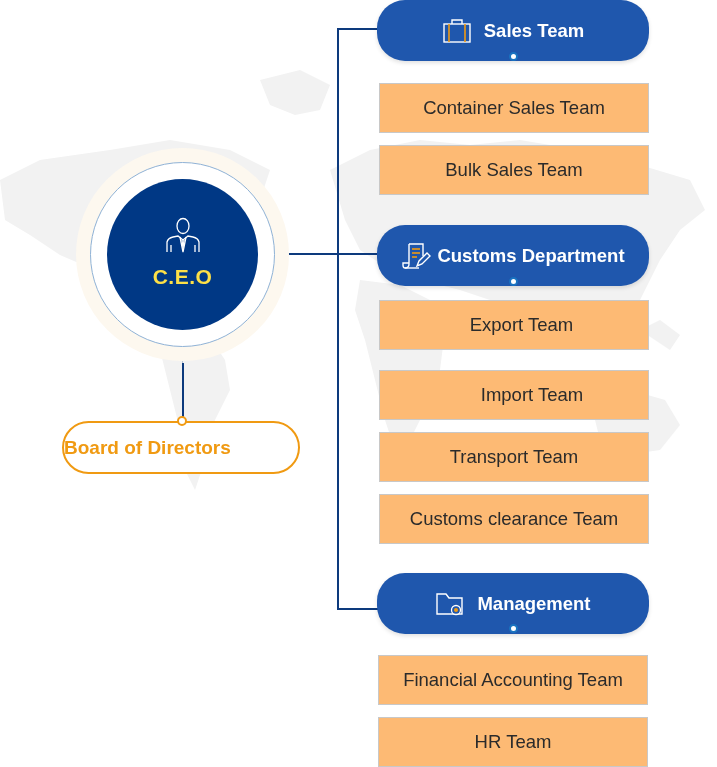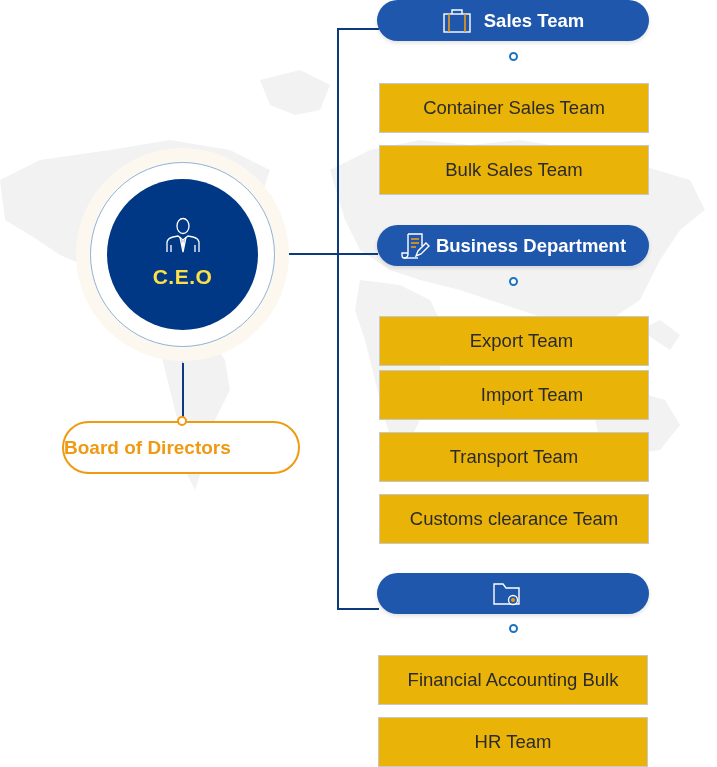--- a/index.html
+++ b/index.html
@@ -34,33 +34,33 @@
     border:2px solid #f09a12; border-radius:27px; box-sizing:border-box; background:#fff;
     display:flex; align-items:center; justify-content:flex-start; z-index:4;
     color:#f09a12; font-weight:bold; font-size:19px;
   }
   .board-dot {
     position:absolute; left:177px; top:416px; width:10px; height:10px; border-radius:50%;
     border:2px solid #f09a12; background:#fff; box-sizing:border-box; z-index:5;
   }
 
   .dept {
-    position:absolute; left:377px; width:272px; height:41px; border-radius:28px;
+    position:absolute; left:377px; width:272px; height:61px; border-radius:28px;
     background:#1f57ad; color:#fff; display:flex; align-items:center; justify-content:center;
     font-weight:bold; font-size:18.5px; z-index:4; box-shadow:0 2px 4px rgba(0,0,0,0.12);
   }
   .dept .icon { width:30px; height:28px; margin-right:12px; display:inline-block; }
   .dept-dot {
     position:absolute; width:9px; height:9px; border-radius:50%;
     background:#fff; border:2.5px solid #1a73c0; box-sizing:border-box; z-index:5;
   }
 
   .team {
     position:absolute; left:379px; width:270px; height:50px;
-    background:#eab308; border:1px solid #c8c8c8; box-sizing:border-box;
+    background:#fdba74; border:1px solid #c8c8c8; box-sizing:border-box;
     display:flex; align-items:center; justify-content:center;
     color:#2b2b2b; font-size:18.5px; z-index:4;
   }
 </style>
 </head>
 <body>
 
 <svg class="map" viewBox="0 0 717 767">
   <g fill="#f2f2f2">
     <path d="M0 180 L40 160 L110 150 L170 140 L230 150 L270 170 L260 200 L230 215 L215 250 L190 265 L170 290 L150 300 L120 295 L95 270 L60 255 L30 235 L5 220 Z"></path>
@@ -120,44 +120,45 @@
 <div class="dept" style="top:225px;">
   <svg class="icon" viewBox="0 0 30 28" fill="none" style="margin-right:6px;">
     <path d="M8 2 L22 2 L22 14" stroke="#ffffff" stroke-width="1.4"></path>
     <path d="M8 2 L8 22 Q8 26 4 26 Q2 26 2 23 L2 21 L8 21" stroke="#ffffff" stroke-width="1.4"></path>
     <path d="M4 26 L18 26" stroke="#ffffff" stroke-width="1.4"></path>
     <line x1="11" y1="7" x2="19" y2="7" stroke="#f09a12" stroke-width="1.6"></line>
     <line x1="11" y1="11" x2="19" y2="11" stroke="#f09a12" stroke-width="1.6"></line>
     <line x1="11" y1="15" x2="16" y2="15" stroke="#f09a12" stroke-width="1.6"></line>
     <path d="M16 24 L18 19 L26 11 L29 14 L21 22 Z" stroke="#ffffff" stroke-width="1.4"></path>
   </svg>
-  <span>Business Department</span>
+  <span>Customs Department</span>
 </div>
 <div class="dept-dot" style="left:509px; top:277px;"></div>
 
-<div class="team" style="top:316px;padding-left:15px;">
+<div class="team" style="top:300px;padding-left:15px;">
     <span>Export Team</span>
   </div>
 <div class="team" style="top:370px;padding-left:36px;">
     <span>Import Team</span>
   </div>
 <div class="team" style="top:432px;align-items:center;">
     <span>Transport Team</span>
   </div>
 <div class="team" style="top:494px;">
     <span>Customs clearance Team</span>
   </div>
 
 <div class="dept" style="top:573px;">
   <svg class="icon" viewBox="0 0 30 28" fill="none">
     <path d="M2 4 L11 4 L14 8 L27 8 L27 24 L2 24 Z" stroke="#ffffff" stroke-width="1.4"></path>
     <circle cx="21" cy="20" r="4.5" fill="#1f57ad" stroke="#ffffff" stroke-width="1.3"></circle>
     <circle cx="21" cy="20" r="2" fill="#f09a12"></circle>
   </svg>
+  <span>Management</span>
 </div>
 <div class="dept-dot" style="left:509px; top:624px;"></div>
 
 <div class="team" style="top:655px; left:378px;">
-    <span>Financial Accounting Bulk</span>
+    <span>Financial Accounting Team</span>
   </div>
 <div class="team" style="top:717px; left:378px;">
     <span>HR Team</span>
   </div>
 
 </body></html>

